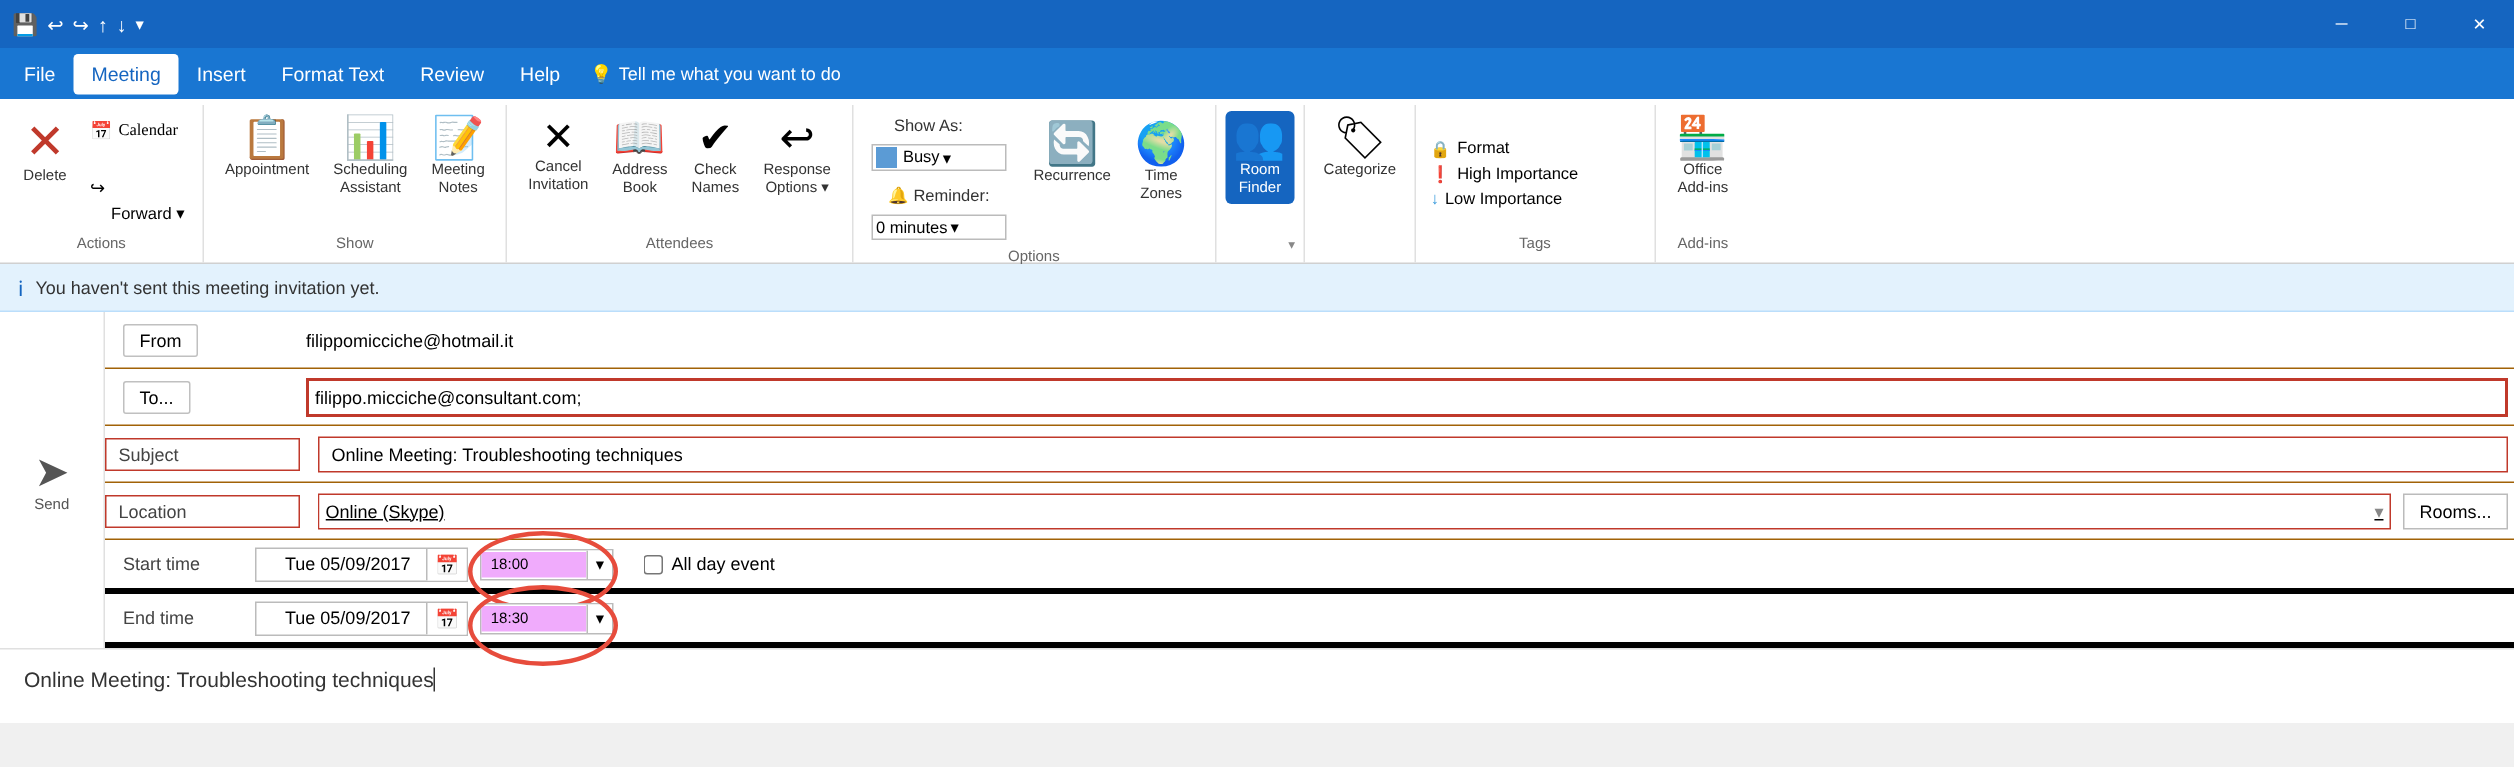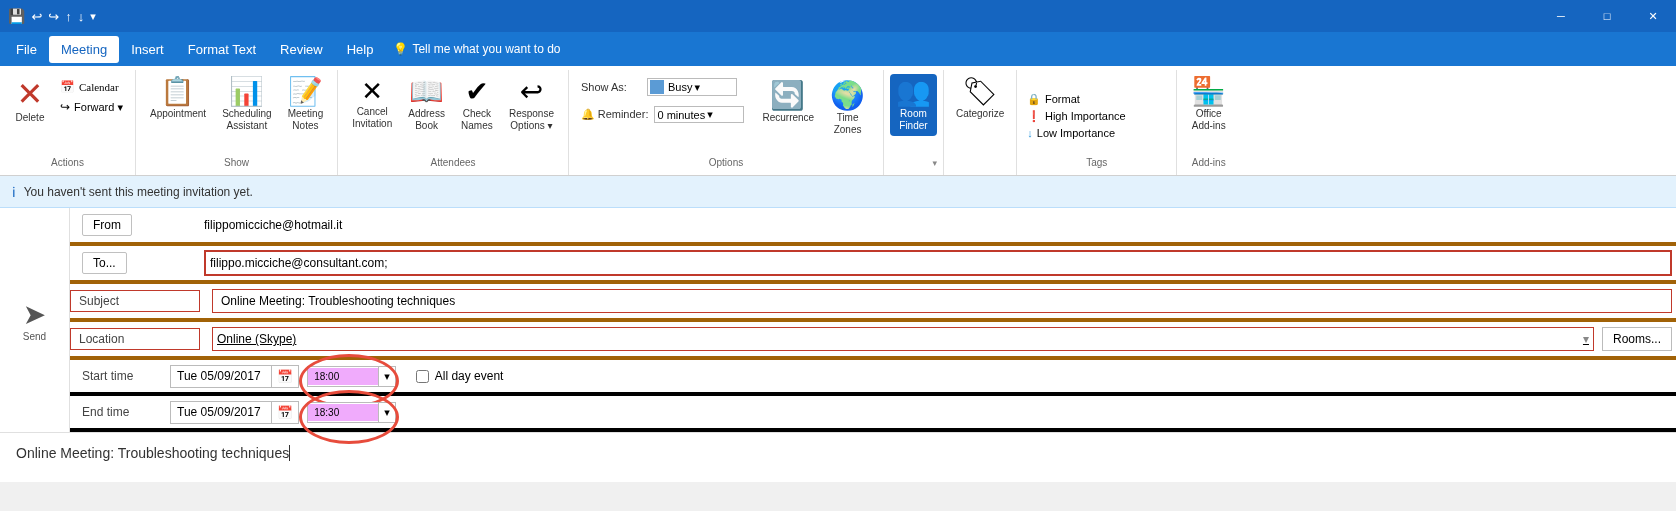--- a/index.html
+++ b/index.html
@@ -100,20 +100,21 @@
       gap: 4px;
       cursor: pointer;
       padding: 2px 4px;
       border-radius: 2px;
     }
     .options-row {
       display: flex;
       align-items: center;
       gap: 6px;
       margin-bottom: 4px;
+      flex-direction: column;
     }
     .options-label { font-size: 11px; color: #333; min-width: 60px; }
     .options-select {
       border: 1px solid #bbb;
       background: white;
       font-size: 11px;
       padding: 1px 2px;
       display: flex;
       align-items: center;
       gap: 2px;
@@ -170,21 +171,21 @@
       padding: 6px 12px;
       display: flex;
       align-items: center;
       gap: 8px;
       font-size: 12px;
       color: #333;
     }
     .form-row {
       display: flex;
       align-items: center;
-      border-bottom: 4px solid #a16207;
+      border-bottom: 1px solid #a16207;
       min-height: 38px;
       justify-content: flex-end;
     }
     .form-label-btn {
       min-width: 130px;
       padding: 4px 12px;
       display: flex;
       justify-content: flex-start;
     }
     .form-label-btn button {
@@ -267,20 +268,21 @@
       align-items: center;
       border: 1px solid #bbb;
       background: white;
     }
     .date-input {
       border: none;
       outline: none;
       font-size: 12px;
       padding: 3px 6px;
       width: 100px;
+      margin-left: 13px;
     }
     .date-cal-btn {
       padding: 3px 5px;
       background: white;
       border: none;
       border-left: 1px solid #bbb;
       cursor: pointer;
       font-size: 13px;
     }
     .time-select-wrap {
@@ -374,21 +376,21 @@
         <span class="icon" style="font-size:32px;color:#c0392b;">✕</span>
         <span class="btn-label">Delete</span>
       </div>
       <div style="display:flex;flex-direction:column;gap:2px;padding-top:4px;">
         <div class="action-row">
           <span>📅</span>
           <span style="font-size:11px;font-family:Liberation Serif, serif;">Calendar</span>
         </div>
         <div class="action-row">
           <span>↪</span>
-          <span style="font-size:11px;">Forward ▾</span>
+          <span style="font-size:11px;margin-top:36px;">Forward ▾</span>
         </div>
       </div>
     </div>
     <div class="ribbon-group-label">Actions</div>
   </div>
 
   <div style="display:flex;flex-direction:column;border-right:1px solid #e0e0e0;padding:4px 8px;">
     <div style="display:flex;gap:4px;flex:1;align-items:flex-start;">
       <div class="ribbon-btn">
         <span class="icon">📋</span>

